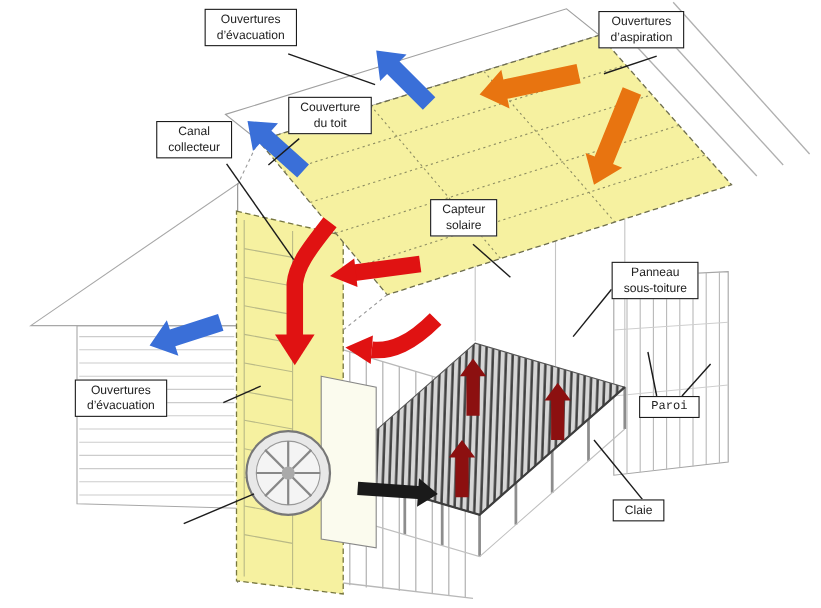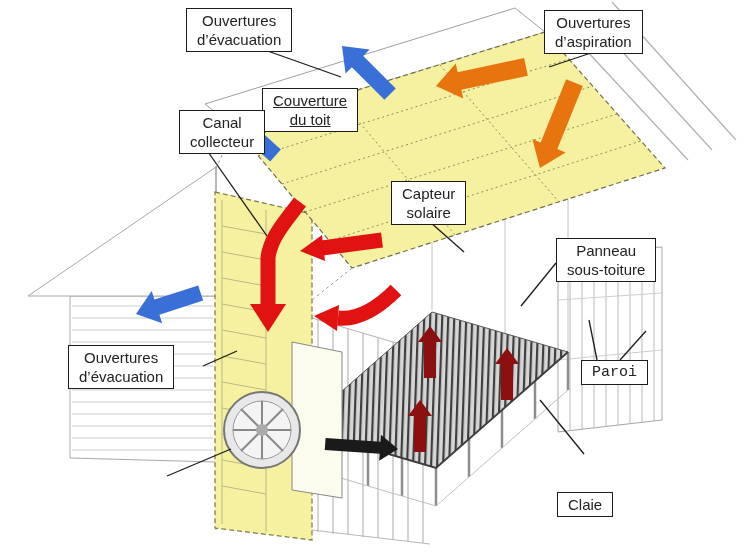--- a/index.html
+++ b/index.html
@@ -1,31 +1,31 @@
 <!DOCTYPE html>
 <html><head>
 <meta charset="utf-8">
 <style>
   html,body{margin:0;padding:0;background:#fff;}
   .stage{position:relative;width:746px;height:553px;background:#fff;overflow:hidden;
          font-family:"Liberation Sans",sans-serif;}
   .stage svg{position:absolute;left:0;top:0;}
   .lbl{position:absolute;z-index:2;border:1.6px solid #1b1b1b;background:#fff;
-       padding:2px 10px;font-size:15px;line-height:1.28;color:#222;text-align:center;
+       padding:2px 10px;font-size:11px;line-height:1.28;color:#222;text-align:center;
        white-space:pre-line;}
   .lbl-evac-top{left:186px;top:8px;}
   .lbl-aspiration{left:544px;top:10px;}
-  .lbl-couverture{left:262px;top:88px;text-decoration:underline;}
-  .lbl-canal{left:142px;top:110px;margin-left:37px;}
+  .lbl-couverture{left:262px;top:88px;}
+  .lbl-canal{left:142px;top:110px;}
   .lbl-capteur{left:391px;top:181px;}
   .lbl-panneau{left:556px;top:238px;}
   .lbl-evac-left{left:68px;top:345px;}
   .lbl-paroi{left:581px;top:360px;font-family:Liberation Mono, monospace;}
   .lbl-ventilateur{left:95px;top:454px;}
-  .lbl-claie{left:557px;top:454px;margin-top:38px;}
+  .lbl-claie{left:557px;top:454px;}
 </style>
 </head>
 <body>
 
 <div class="stage">
 
 <svg width="746" height="553" viewBox="0 0 746 553">
   <defs>
     <pattern id="hatch" width="6" height="6" patternUnits="userSpaceOnUse" patternTransform="rotate(2)">
       <rect width="6" height="6" fill="#d6d6d6"></rect>

